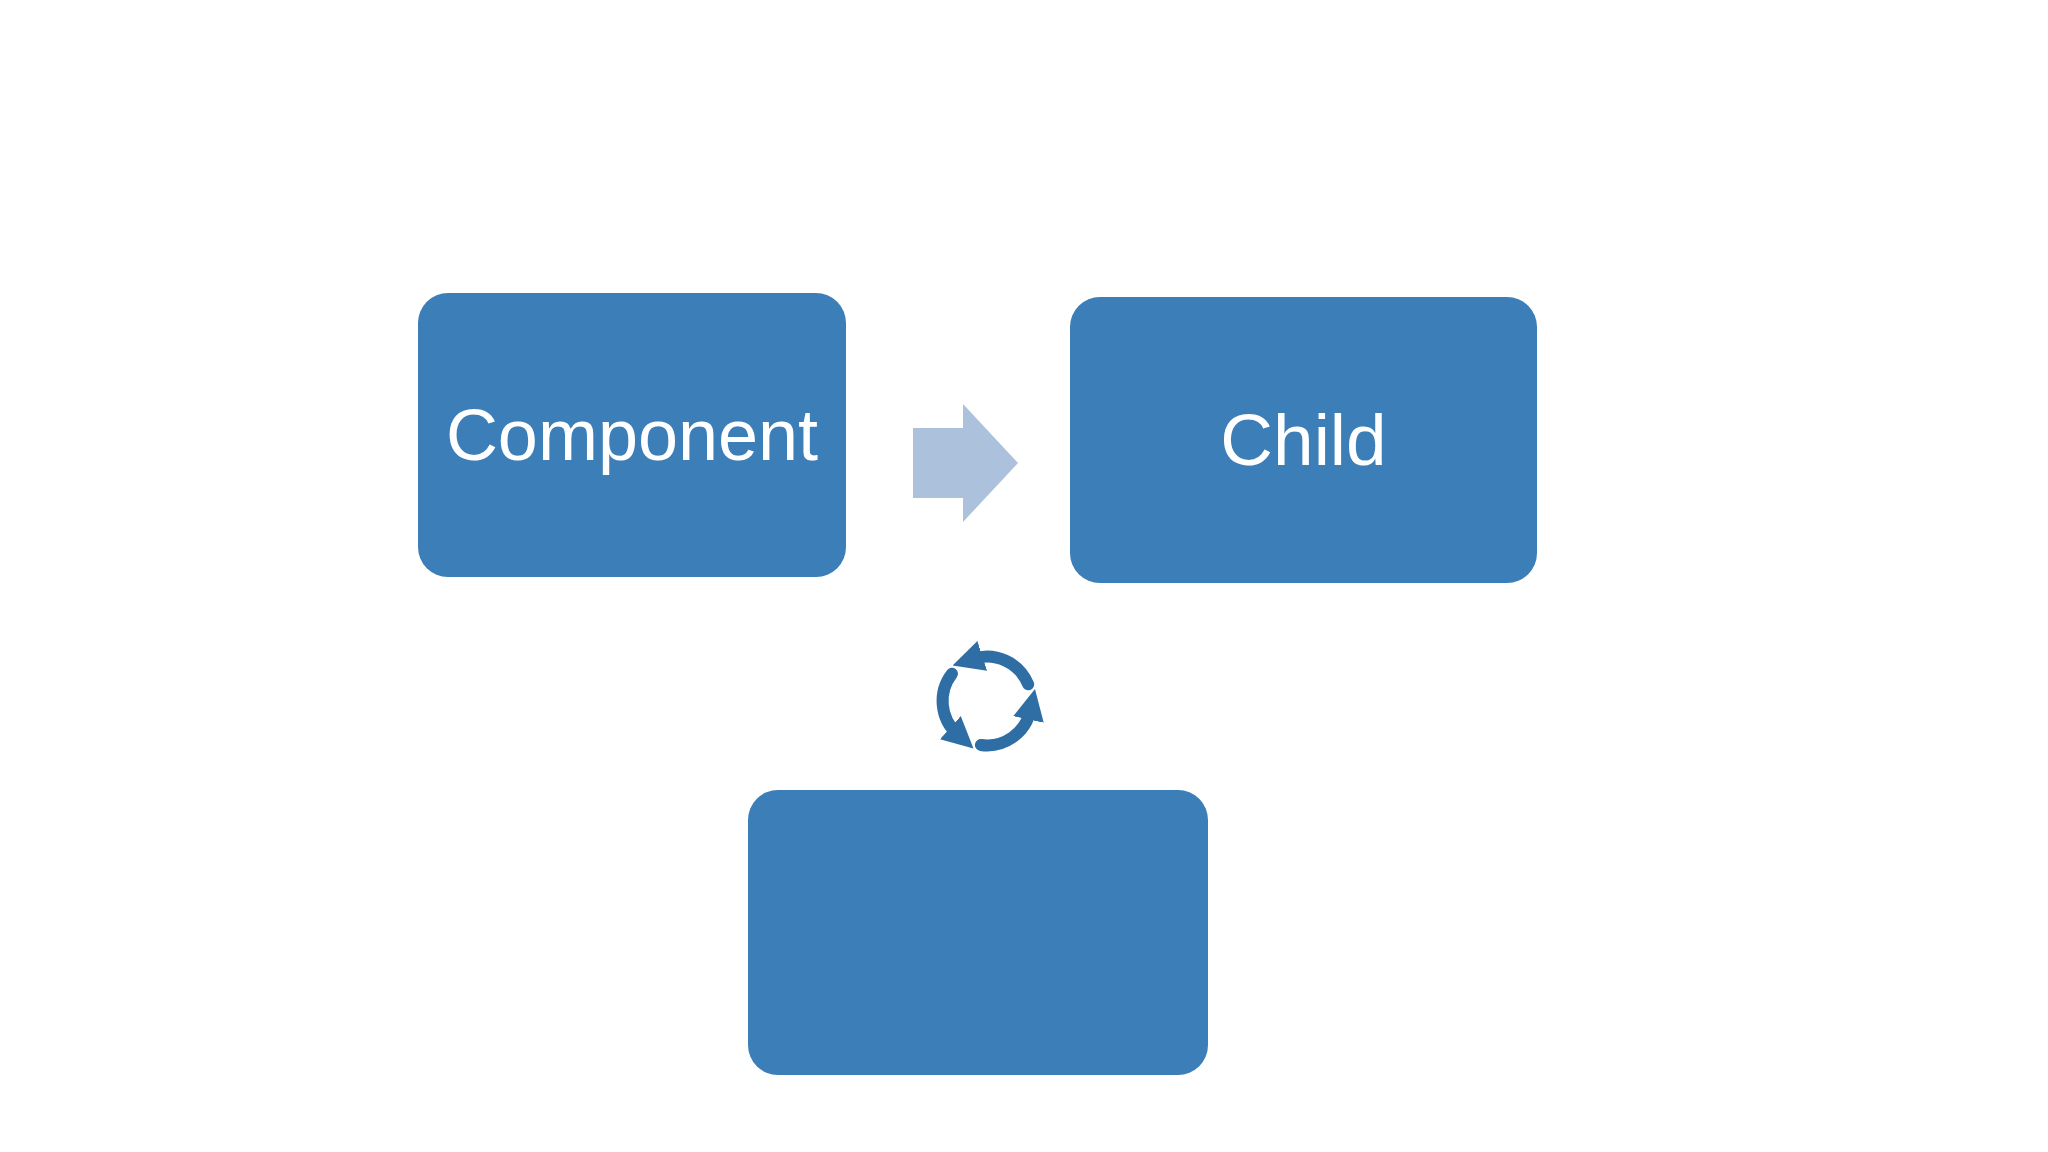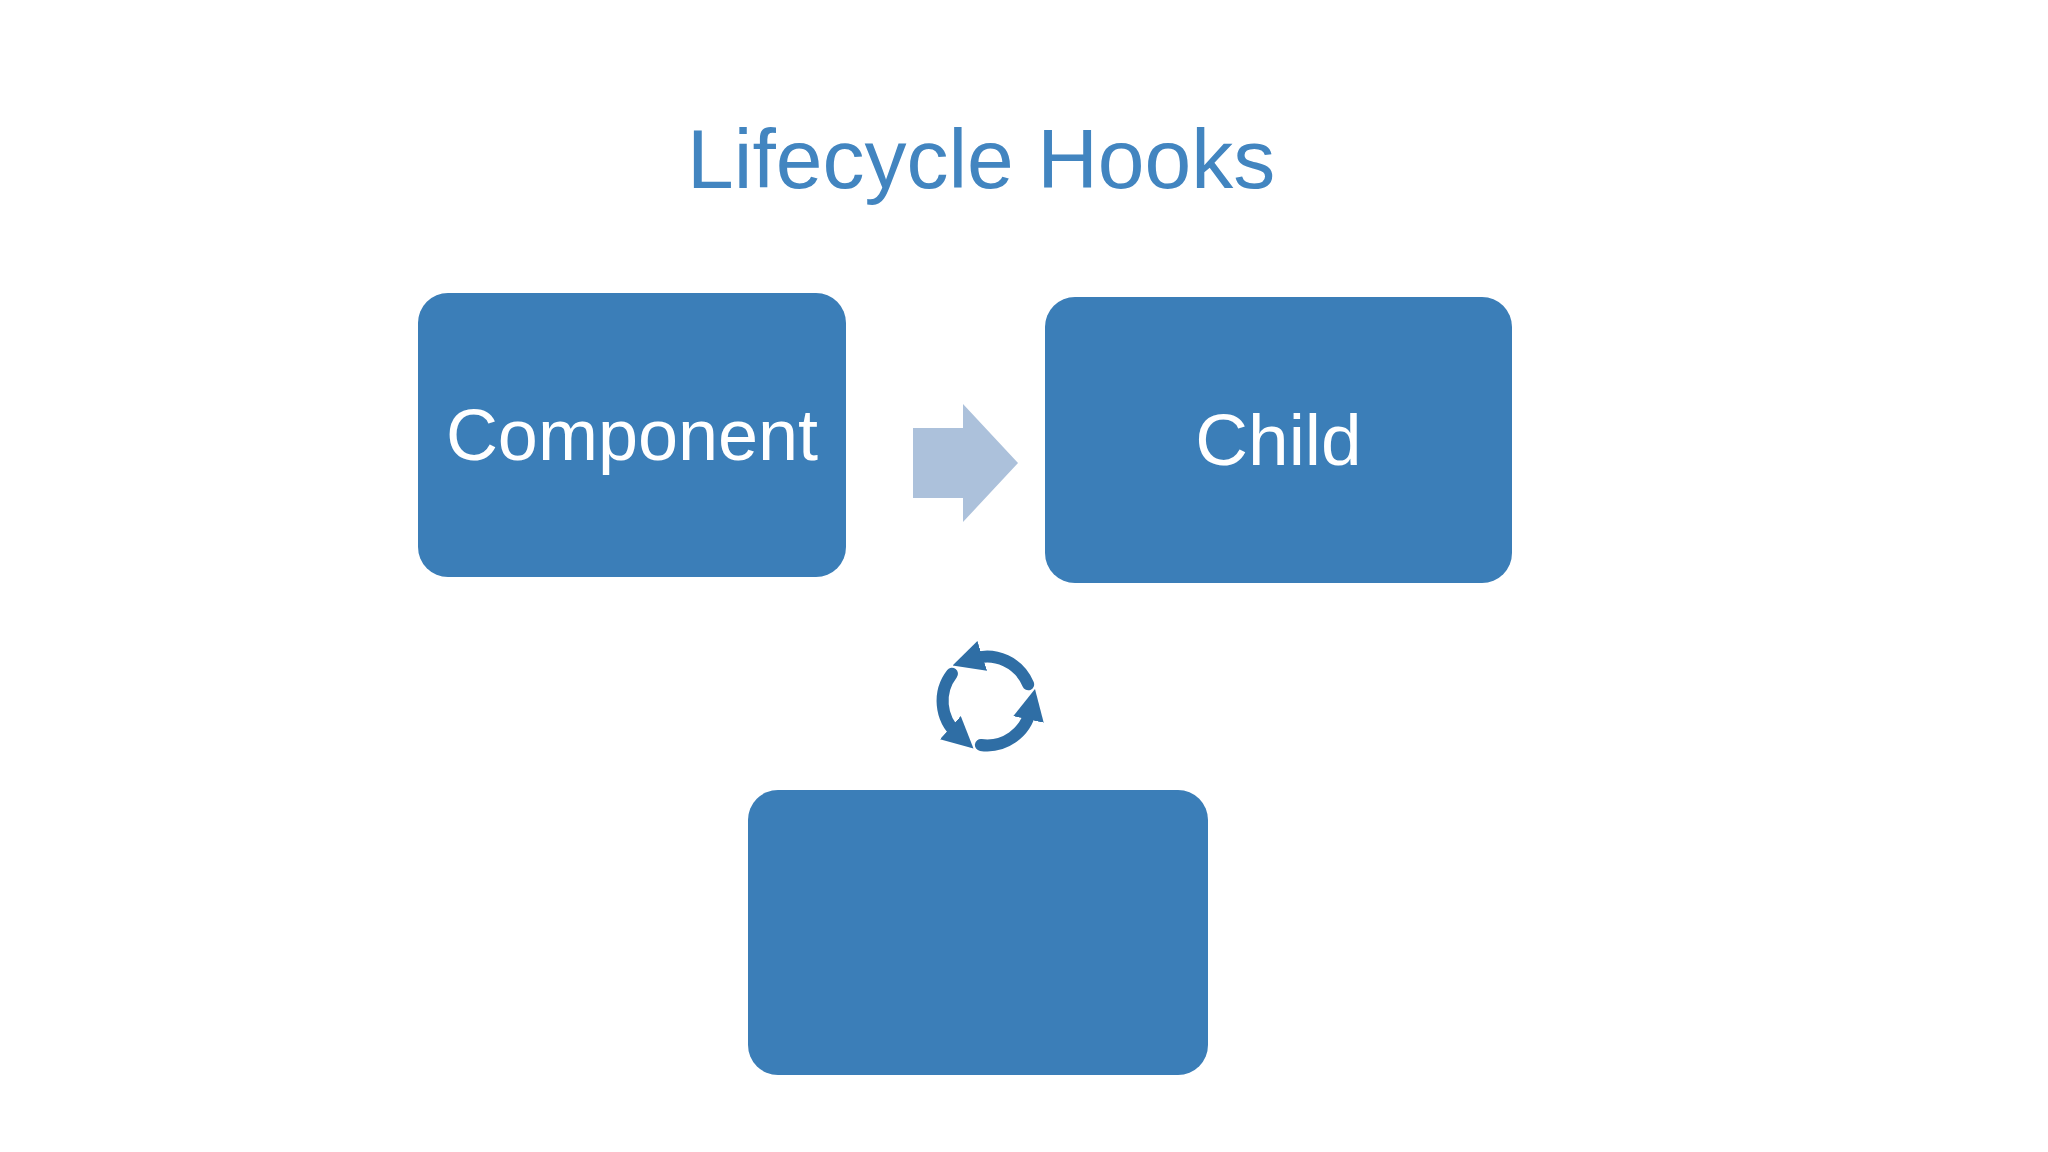--- a/index.html
+++ b/index.html
@@ -39,21 +39,21 @@
   }
   .node-component {
     left: 418px;
     top: 293px;
     width: 428px;
     height: 284px;
     font-size: 72px;
     line-height: 1.2;
   }
   .node-child {
-    left: 1045px;
+    left: 1070px;
     top: 297px;
     width: 467px;
     height: 286px;
     font-size: 73px;
     line-height: 110px;
   }
   .node-removes {
     left: 748px;
     top: 790px;
     width: 460px;
@@ -86,21 +86,20 @@
   }
   .cycle-head {
     fill: var(--cycleBlue, #2f6ea5);
   }
 </style>
 </head>
 <body>
 
 <div class="stage">
 
-  <h1 class="title">Lifecycle Hooks</h1>
 
   <div class="node node-component">
     <div class="line">Component</div>
   </div>
 
   <svg class="flow-arrow" viewBox="0 0 105 118" aria-hidden="true">
     <polygon points="0,24 50,24 50,0 105,59 50,118 50,94 0,94"></polygon>
   </svg>
 
   <div class="node node-child">

